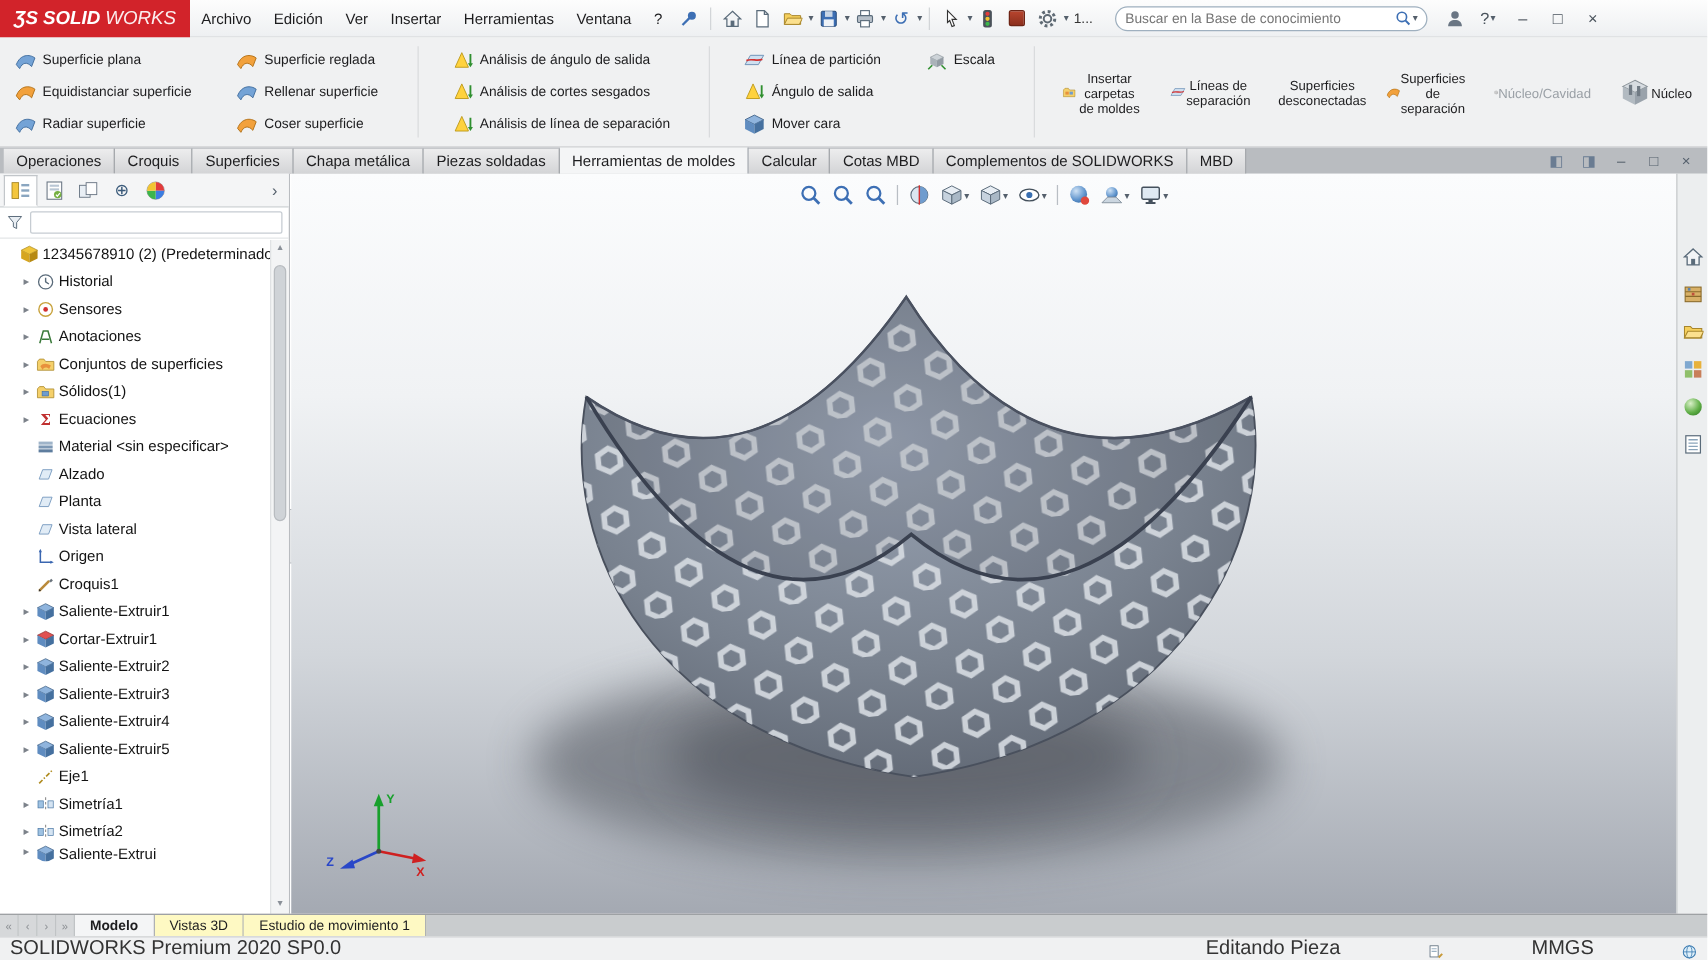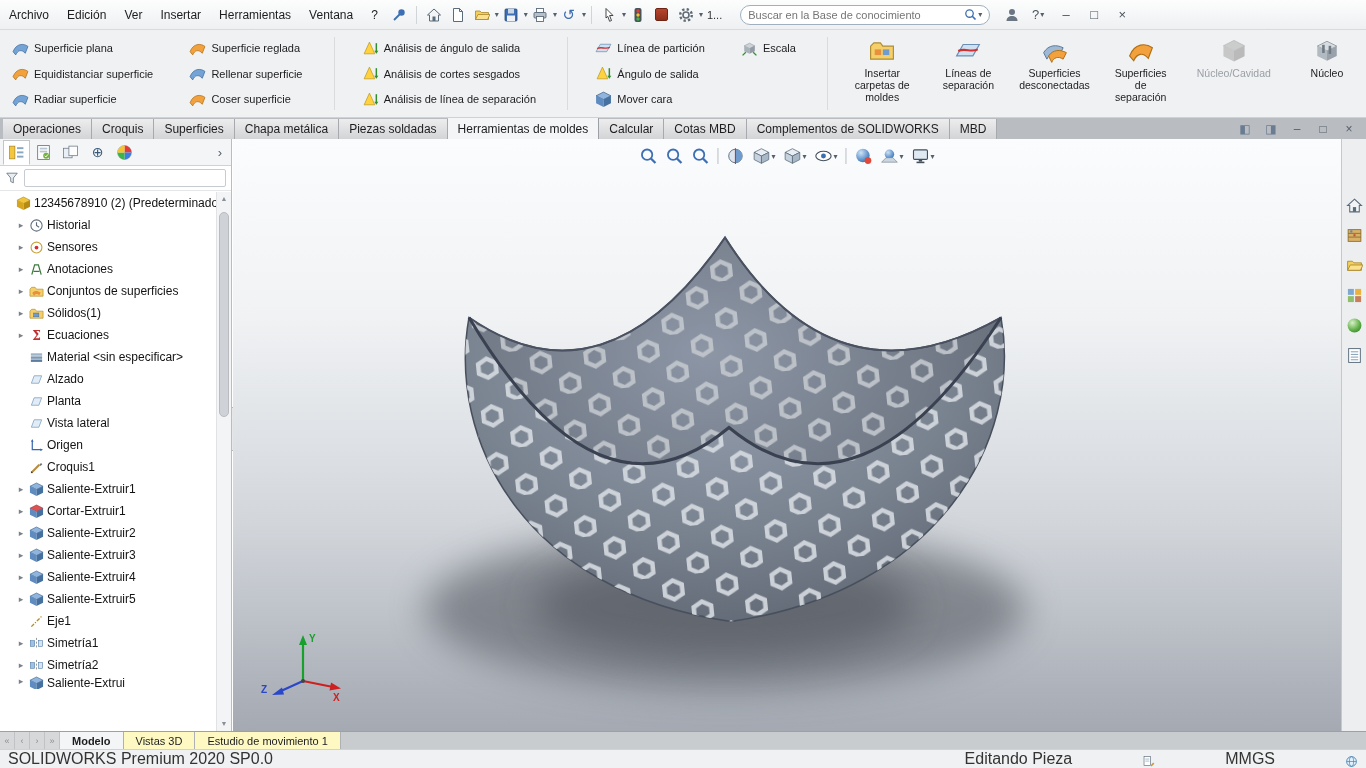--- a/index.html
+++ b/index.html
@@ -23,21 +23,21 @@
   #searchbox svg { width:13px; height:13px; }
   .wbtn { width:28px; height:100%; display:flex; align-items:center; justify-content:center; font-size:13px; color:#4a535c; }
 
   
   #ribbon { position:absolute; top:30px; left:0; right:0; height:88px; background:#f0f1f2; border-bottom:1px solid #cfd1d3; display:flex; align-items:stretch; padding:2px 4px;justify-content:space-between; }
   .rcol { display:flex; flex-direction:column; justify-content:space-between; padding:4px 6px 4px 2px; }
   .rcol.topalign { justify-content:flex-start; }
   .rbtn { display:flex; align-items:center; gap:5px; height:24px; padding:0 5px; white-space:nowrap; border:1px solid transparent; border-radius:2px; }
   .ric { width:17px; height:17px; flex:none; }
   .rsep { width:1px; background:#d9dbdd; margin:5px 3px; }
-  .rbig { width:70px; display:flex; flex-direction:column; align-items:center; justify-content:flex-start; text-align:center; padding:5px 2px 2px; font-size:10.5px; line-height:1.15; border:1px solid transparent; border-radius:2px; }
+  .rbig { width:70px; display:flex; flex-direction:row; align-items:center; justify-content:flex-start; text-align:center; padding:5px 2px 2px; font-size:10.5px; line-height:1.15; border:1px solid transparent; border-radius:2px; }
   .rbig .ricb { width:26px; height:26px; margin-bottom:3px; }
   .rbig.wide { width:84px; }
   .rbig.disabled { color:#9aa0a6; }
   .rbig.disabled .ricb { opacity:.45; filter:grayscale(1); }
 
   
   #cmdtabs { position:absolute; top:118px; left:0; right:0; height:21px; background:#b9bcc0; display:flex; align-items:flex-end; padding-left:3px; }
   .ctab { height:20px; display:flex; align-items:center; padding:0 10px; font-size:12px; background:linear-gradient(#ededee,#d3d4d6); border-right:1px solid #a6a9ad; cursor:default; white-space:nowrap; }
   .ctab.active { background:#f4f5f6; height:21px; border-right:1px solid #9aa0a6; }
   #cmdtabs-right { margin-left:auto; display:flex; align-items:center; gap:4px; padding-right:6px; height:100%; }
@@ -351,20 +351,25 @@
   <symbol id="s-sheetpencil" viewBox="0 0 16 16">
         <rect x="2.5" y="2" width="8" height="11" fill="#fff" stroke="#5a6b7a" stroke-width=".8"></rect>
         <line x1="4" y1="5" x2="9" y2="5" stroke="#9ab0c2" stroke-width="1"></line>
         <line x1="4" y1="7.5" x2="9" y2="7.5" stroke="#9ab0c2" stroke-width="1"></line>
         <line x1="11" y1="13.5" x2="14.5" y2="10" stroke="#c89a3a" stroke-width="2"></line>
       </symbol>
 </defs>
 </svg>
 
 <header id="menubar">
+  <div id="logo">
+    <span>ƷS</span>
+      <span>SOLID</span>
+      <span class="lw">WORKS</span>
+  </div>
   <div class="menu">Archivo</div>
   <div class="menu">Edición</div>
   <div class="menu">Ver</div>
   <div class="menu">Insertar</div>
   <div class="menu">Herramientas</div>
   <div class="menu">Ventana</div>
   <div class="menu">?</div>
   <div class="qbtn">
       <svg>
         <use href="#s-pin"></use>

